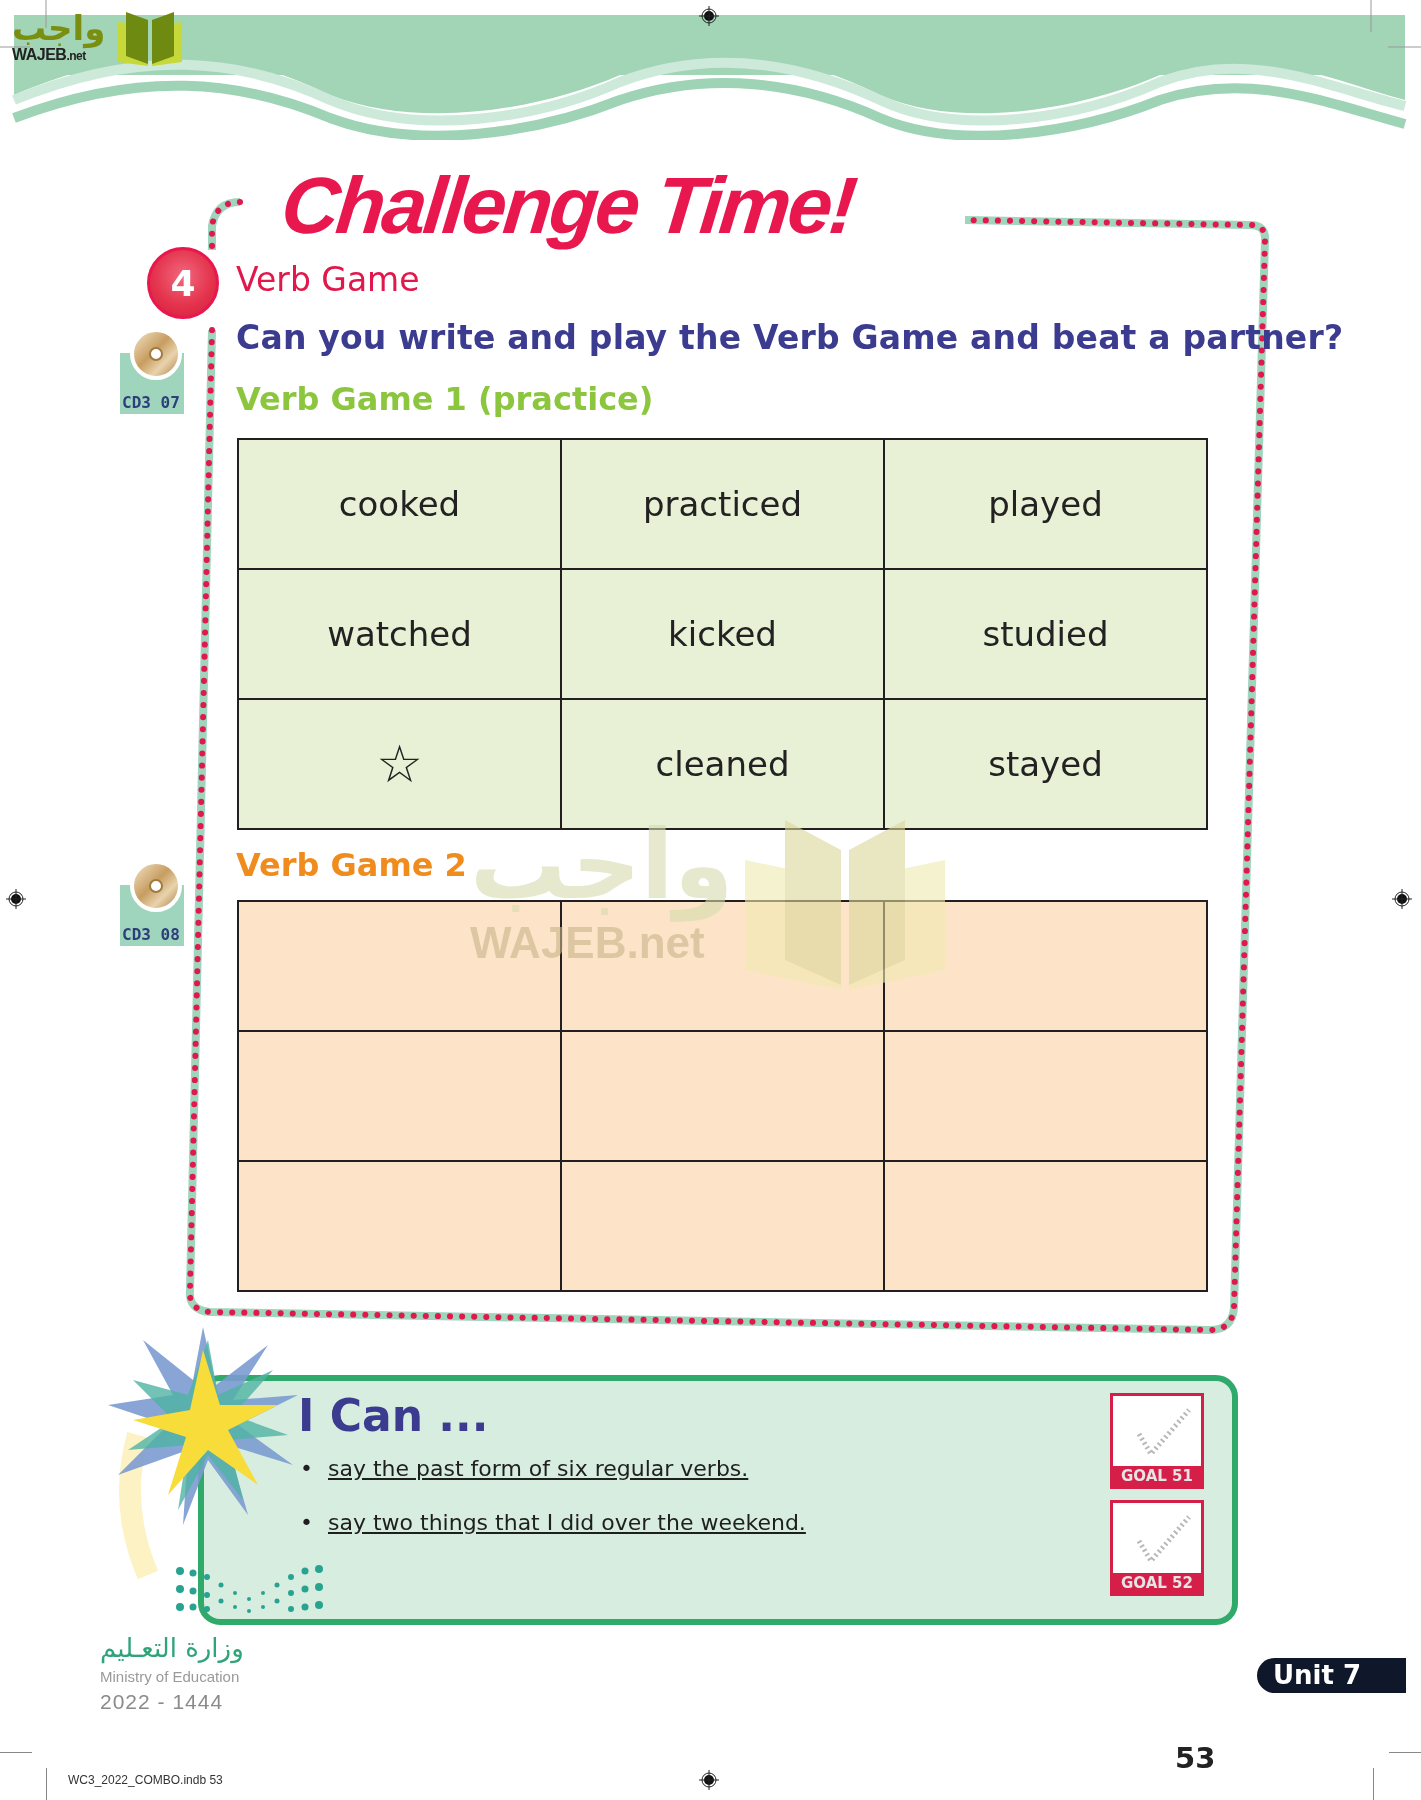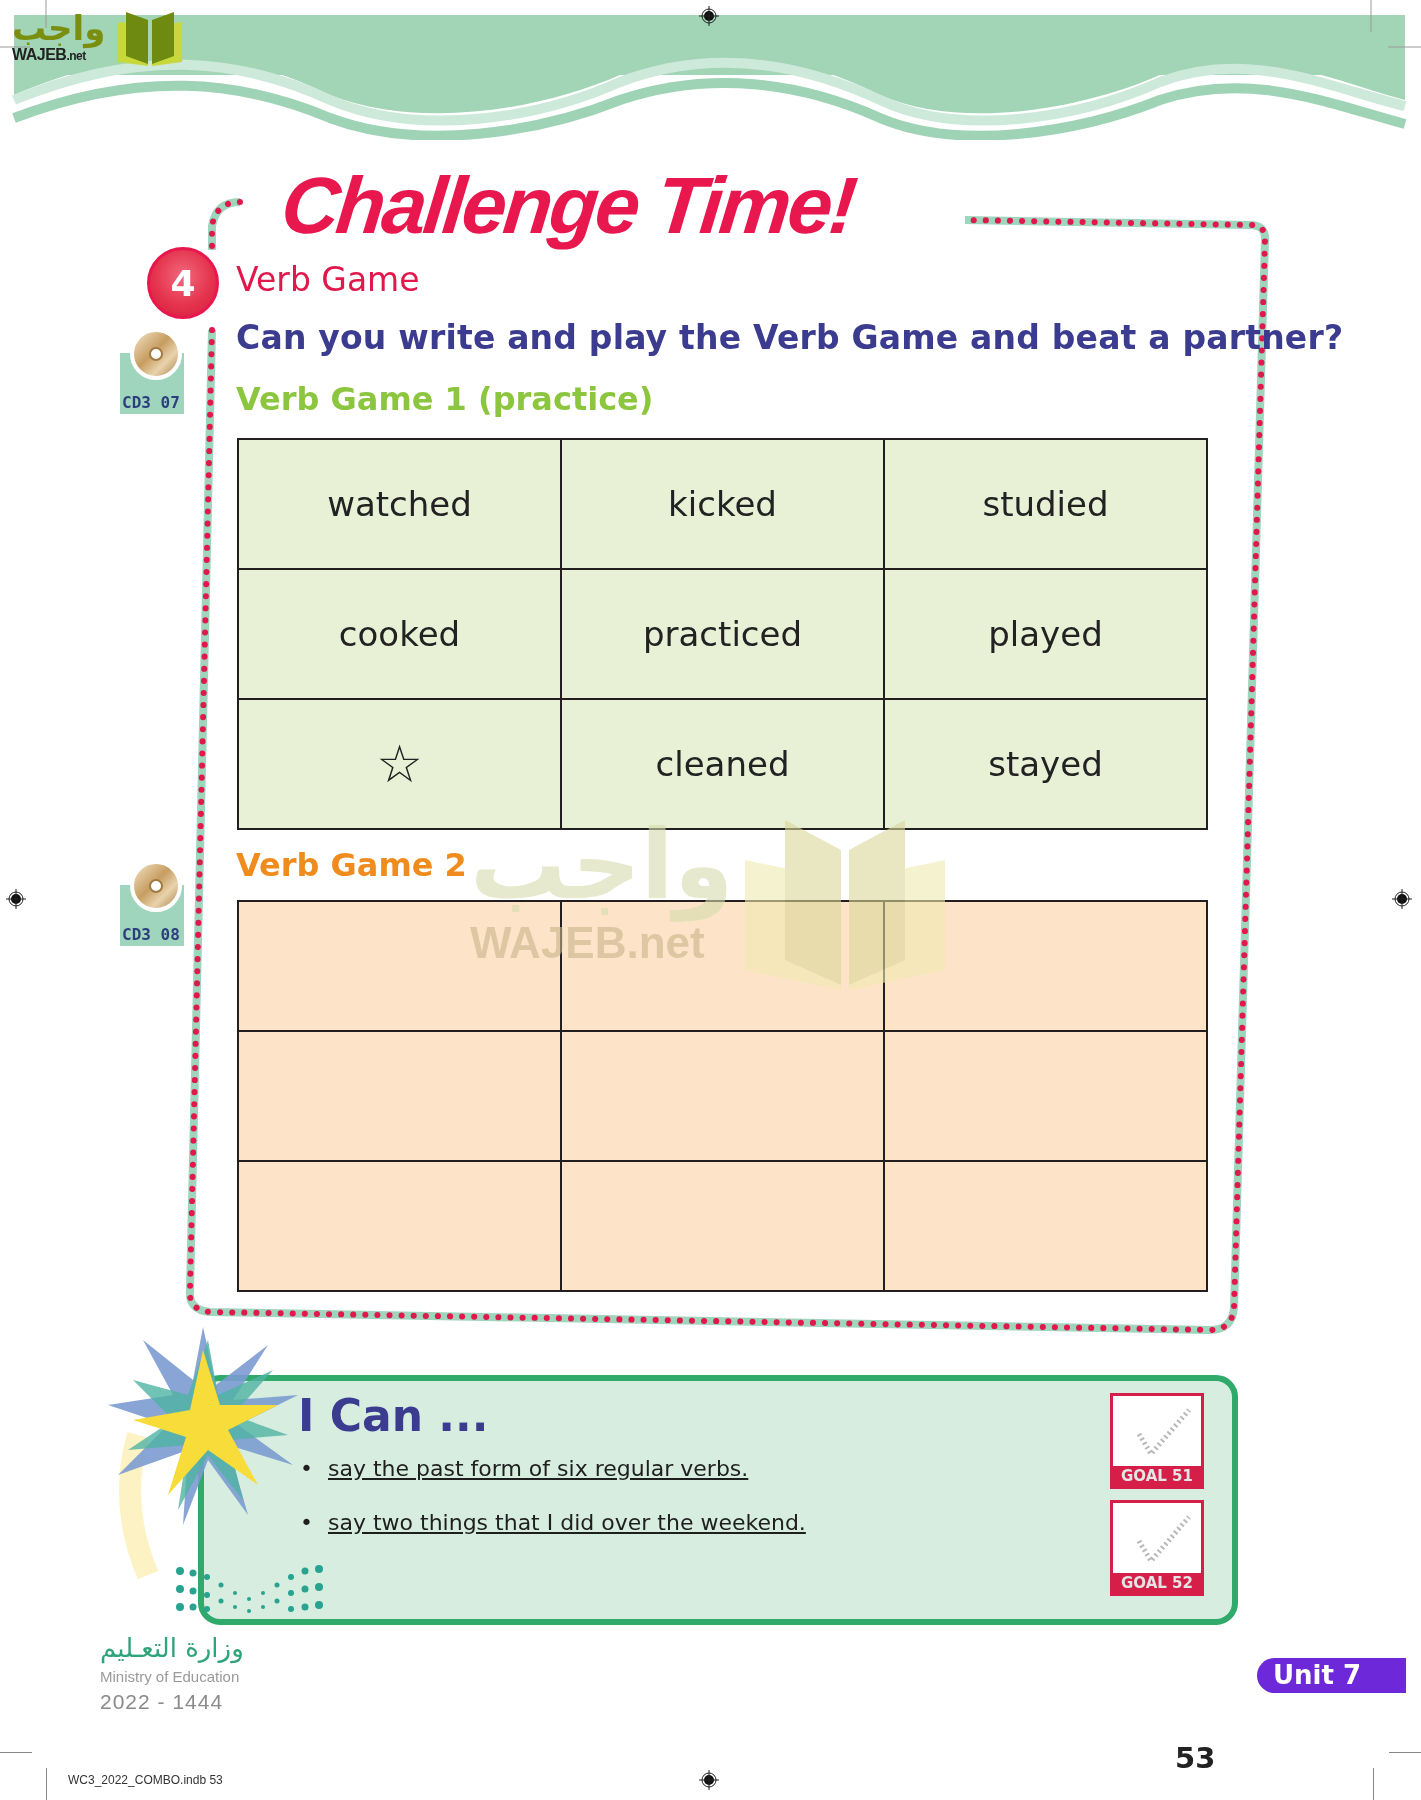--- a/index.html
+++ b/index.html
@@ -67,21 +67,21 @@
                    color:#e5e5e5; font-size:15px; font-weight:bold; text-align:center; line-height:20px; }
   #goal-0 { left:1110px; top:1393px; }
   #goal-1 { left:1110px; top:1500px; }
   #starburst { left:108px; top:1325px; width:190px; height:280px; }
   #dots { left:175px; top:1565px; width:160px; height:50px; }
   
   #ministry-ar { left:100px; top:1633px; font-size:26px; color:#2fa37a; direction:rtl; }
   #ministry-en { left:100px; top:1668px; font-size:15px; color:#9a9a9a; font-family:"Liberation Sans",sans-serif; }
   #ministry-year { left:100px; top:1690px; font-size:21px; color:#8a8a8a; font-family:"Liberation Sans",sans-serif; letter-spacing:1px;}
   #page-num { left:1175px; top:1741px; font-size:29px; color:#222; font-weight:bold; }
-  #unit-tab { left:1257px; top:1658px; width:149px; height:35px; background:#6d28d9; border-radius:18px 0 0 18px;
+  #unit-tab { left:1257px; top:1658px; width:149px; height:35px; background:#0f172a; border-radius:18px 0 0 18px;
               color:#fff; font-weight:bold; font-size:26px; line-height:35px; padding-left:16px; box-sizing:border-box; }
   #slug-file { left:68px; top:1773px; font-size:12px; color:#333; font-family:"Liberation Sans",sans-serif; }
   #slug-date { left:1266px; top:1773px; font-size:12px; color:#333; font-family:"Liberation Sans",sans-serif;margin-top:48px; }
   .regmark { width:20px; height:20px; }
   .cropline { background:#888; }
 </style>
 </head>
 <body>
 
 <svg id="header-wave" class="abs" viewBox="0 0 1421 140">
@@ -150,28 +150,28 @@
       <div class="hole"></div>
     </div>
   <div class="lbl">CD3 07</div>
 </div>
 
 <div id="game1-title" class="abs">Verb Game 1 (practice)</div>
 
 <table id="table1" class="abs grid">
   <tbody>
       <tr>
+    <td>cooked</td>
+    <td>practiced</td>
+    <td>played</td>
+  </tr>
+  <tr>
     <td>watched</td>
     <td>kicked</td>
     <td>studied</td>
-  </tr>
-  <tr>
-    <td>cooked</td>
-    <td>practiced</td>
-    <td>played</td>
   </tr>
   <tr>
     <td><span class="star">☆</span></td>
     <td>cleaned</td>
     <td>stayed</td>
   </tr>
 </tbody>
   </table>
 
 <div id="cd2" class="abs cd">

